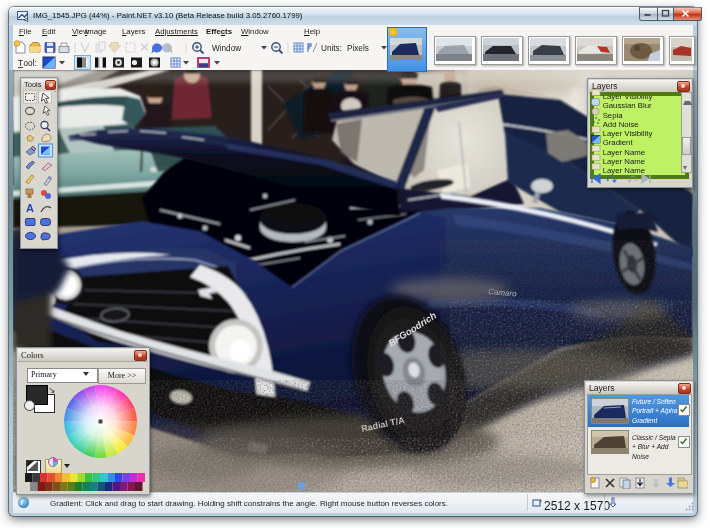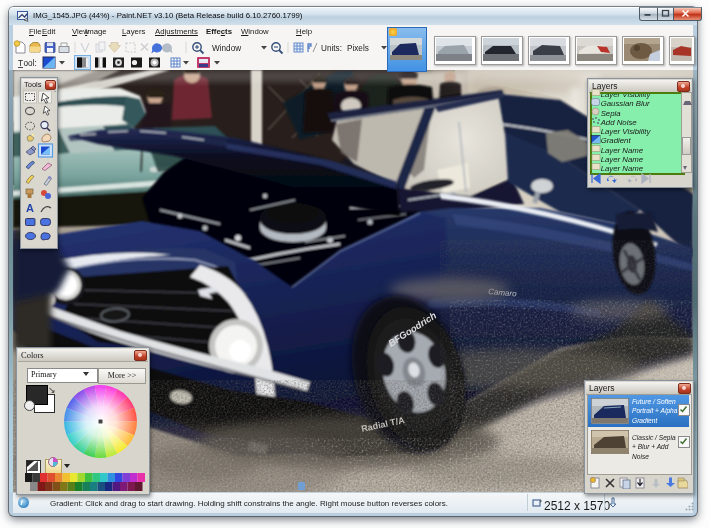--- a/index.html
+++ b/index.html
@@ -317,40 +317,40 @@
 
 <div class="abs" style="left:9px;top:70px;width:4px;height:422px;background:linear-gradient(180deg,#8fa5b4,#5a7a82 30%,#6f8f96 55%,#a8c6d4 80%,#bcdae8);opacity:0.85;"></div>
 <div class="abs" style="left:693px;top:70px;width:4px;height:422px;background:linear-gradient(180deg,#9ab0bc,#47666c 35%,#3d5a60 55%,#90b0ba 85%,#b4d2e0);opacity:0.85;"></div>
 
 <div id="titlebar"></div>
 <svg class="abs" style="left:17px;top:9px;" width="13" height="13" viewBox="0 0 13 13">
  <rect x="0.5" y="2.5" width="10" height="8" fill="#eef2f8" stroke="#39589e" stroke-width="1"></rect>
  <path d="M1.5 9 L5 5.5 L7.5 8 L10.5 4.5" stroke="#283a6a" stroke-width="1.2" fill="none"></path>
  <path d="M7 11 l4 1.4 l-1.2 -3.4 Z" fill="#d8dde8" stroke="#444" stroke-width="0.8"></path>
 </svg>
-<div id="title">IMG_1545.JPG (44%) - Paint.NET v3.10 (Beta Release build 6.10.2760.1799)</div>
+<div id="title">IMG_1545.JPG (44%) - Paint.NET v3.10 (Beta Release build 3.05.2760.1799)</div>
 <div class="capbtn" style="left:639px;width:17px;border-radius:0 0 0 3px;"></div>
 <div class="capbtn" style="left:657px;width:15px;"></div>
 <div class="capbtn" id="btnclose" style="left:673px;width:27px;border-radius:0 0 3px 0;"></div>
 <svg class="abs" style="left:643px;top:9px;" width="60" height="9" viewBox="0 0 60 9">
  <rect x="1.5" y="5" width="6" height="1.8" fill="#3a4550"></rect>
  <rect x="19.5" y="1.5" width="6" height="5.5" fill="none" stroke="#3a4550" stroke-width="1.3"></rect>
  <path d="M39.5 1.5 L45.5 7.5 M45.5 1.5 L39.5 7.5" stroke="#fff" stroke-width="1.5"></path>
 </svg>
 
 <div id="menubar"></div>
-<div class="menu" style="left:29px;text-align:center;"><u>F</u>ile</div>
+<div class="menu" style="left:19px;text-align:center;"><u>F</u>ile</div>
 <div class="menu" style="left:42px;"><u>E</u>dit</div>
 <div class="menu" style="left:72px;text-align:right;"><u>V</u>iew</div>
 <div class="menu" style="left:85px;"><u>I</u>mage</div>
 <div class="menu" style="left:122px;"><u>L</u>ayers</div>
 <div class="menu" style="left:155px;text-decoration:underline;"><u>A</u>djustments</div>
 <div class="menu" style="left:206px;font-weight:bold;">Effe<u>c</u>ts</div>
 <div class="menu" style="left:241px;"><u>W</u>indow</div>
-<div class="menu" style="left:272px;padding-left:24px;"><u>H</u>elp</div>
+<div class="menu" style="left:280px;padding-left:24px;"><u>H</u>elp</div>
 
 <div id="toolbar1"></div>
 <svg class="abs" style="left:0px;top:40px;" width="400" height="15" viewBox="0 0 400 15">
  <g>
   <path d="M16 2 h6 l3 3 v8 h-9 Z" fill="#fff" stroke="#8a8a9a" stroke-width="1"></path>
   <circle cx="17" cy="3.5" r="2.8" fill="#f4c84a" stroke="#b8921e" stroke-width="0.8"></circle>
   <path d="M30 5 l3 -2.5 h5 l2 2.5 v7 h-10 Z" fill="#e8b84a" stroke="#9a7a2a" stroke-width="0.8"></path>
   <path d="M30 6.5 h11 l-1.5 5.5 h-9.5 Z" fill="#f6d88a"></path>
   <rect x="45" y="2.5" width="10" height="10" rx="1" fill="#4a66c8" stroke="#2a3a7a" stroke-width="0.8"></rect>
   <rect x="47" y="2.5" width="6" height="3.5" fill="#dce4f4"></rect>
@@ -558,21 +558,21 @@
   <rect x="18.5" y="128.5" width="10" height="7" rx="2.8" fill="#4a72e0" stroke="#224" stroke-width="0.8"></rect>
   <ellipse cx="8.5" cy="146" rx="5" ry="3.6" fill="#4a72e0" stroke="#224" stroke-width="0.8"></ellipse>
   <path d="M19 147 q0 -5 5 -4 q5 0.5 4 4 q-0.5 3 -4.5 2.5 q-4.5 1.5 -4.5 -2.5 Z" fill="#4a72e0" stroke="#224" stroke-width="0.8"></path>
  </g>
 </svg>
 
 <div class="pal" style="left:587px;top:78px;width:104px;height:108px;">
  <div class="paltitle">Layers</div>
  <div class="palclose"></div>
 </div>
-<div class="abs" style="left:590px;top:92px;width:91px;height:79px;background:#86efac;border:2px solid #4d7c0f;overflow:hidden;font-style:italic;">
+<div class="abs" style="left:590px;top:92px;width:91px;height:79px;background:#bef264;border:4px solid #4d7c0f;overflow:hidden;">
  <div style="position:absolute;left:0;top:-4px;font-size:7.8px;color:#1a1a1a;line-height:9.3px;white-space:nowrap;">
   <div>&nbsp;&nbsp;&nbsp;&nbsp;Layer Visibility</div>
   <div>&nbsp;&nbsp;&nbsp;&nbsp;Gaussian Blur</div>
   <div>&nbsp;&nbsp;&nbsp;&nbsp;Sepia</div>
   <div>&nbsp;&nbsp;&nbsp;&nbsp;Add Noise</div>
   <div>&nbsp;&nbsp;&nbsp;&nbsp;Layer Visibility</div>
   <div>&nbsp;&nbsp;&nbsp;&nbsp;Gradient</div>
   <div>&nbsp;&nbsp;&nbsp;&nbsp;Layer Name</div>
   <div>&nbsp;&nbsp;&nbsp;&nbsp;Layer Name</div>
   <div>&nbsp;&nbsp;&nbsp;&nbsp;Layer Name</div>

